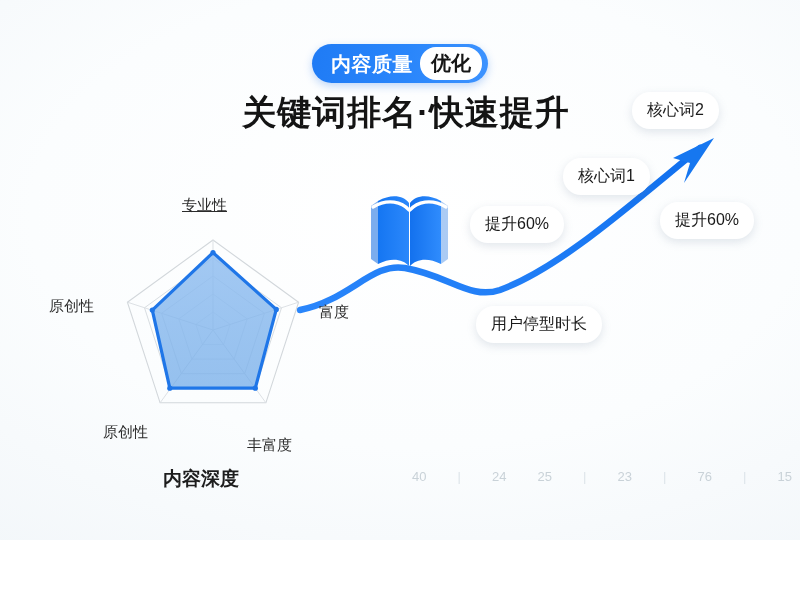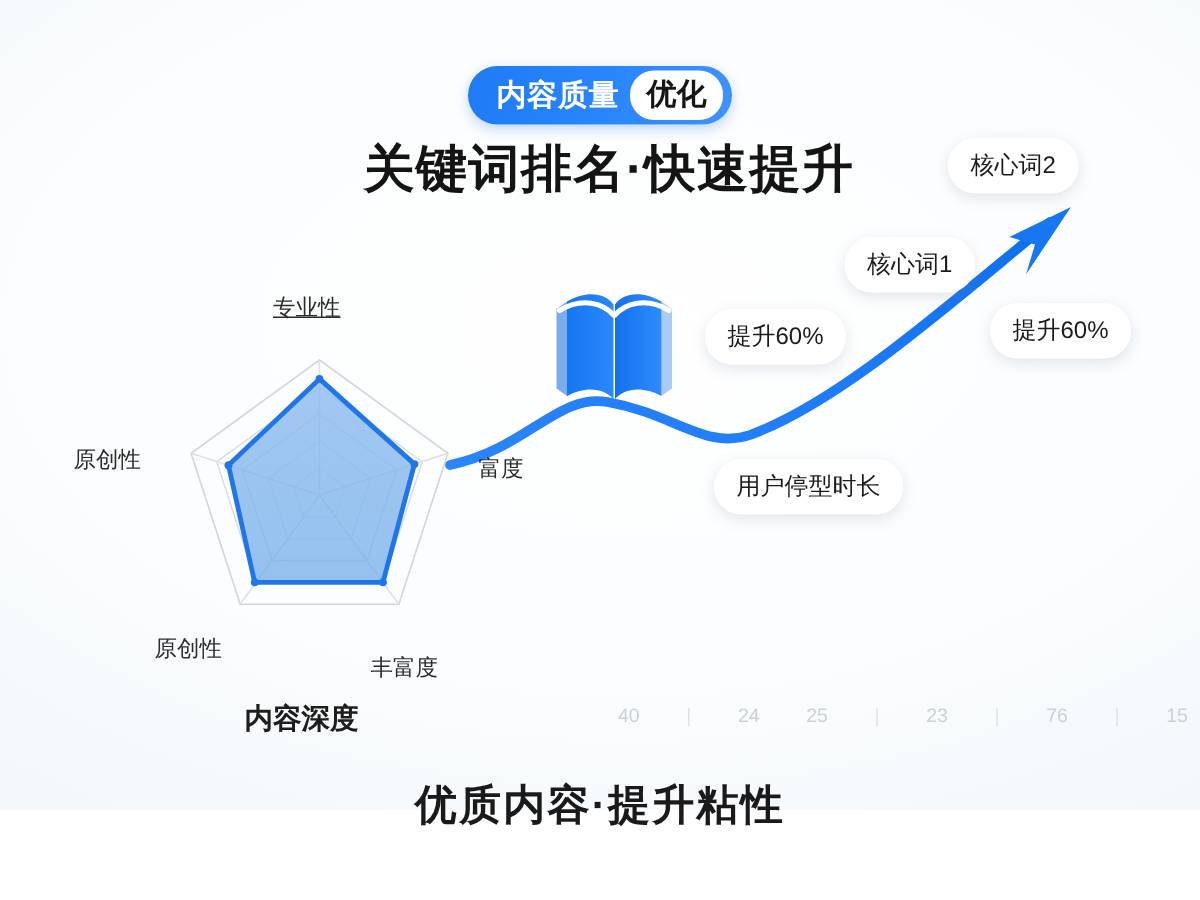--- a/index.html
+++ b/index.html
@@ -192,15 +192,14 @@
       <span class="tick-num">24</span>
       <span class="tick-num">25</span>
       <span class="tick-mark">|</span>
       <span class="tick-num">23</span>
       <span class="tick-mark">|</span>
       <span class="tick-num">76</span>
       <span class="tick-mark">|</span>
       <span class="tick-num">15</span>
     </div>
 
-  <div id="subheadline">优质内容·提升粘性</div>
 
 </div>
 
 </body></html>

